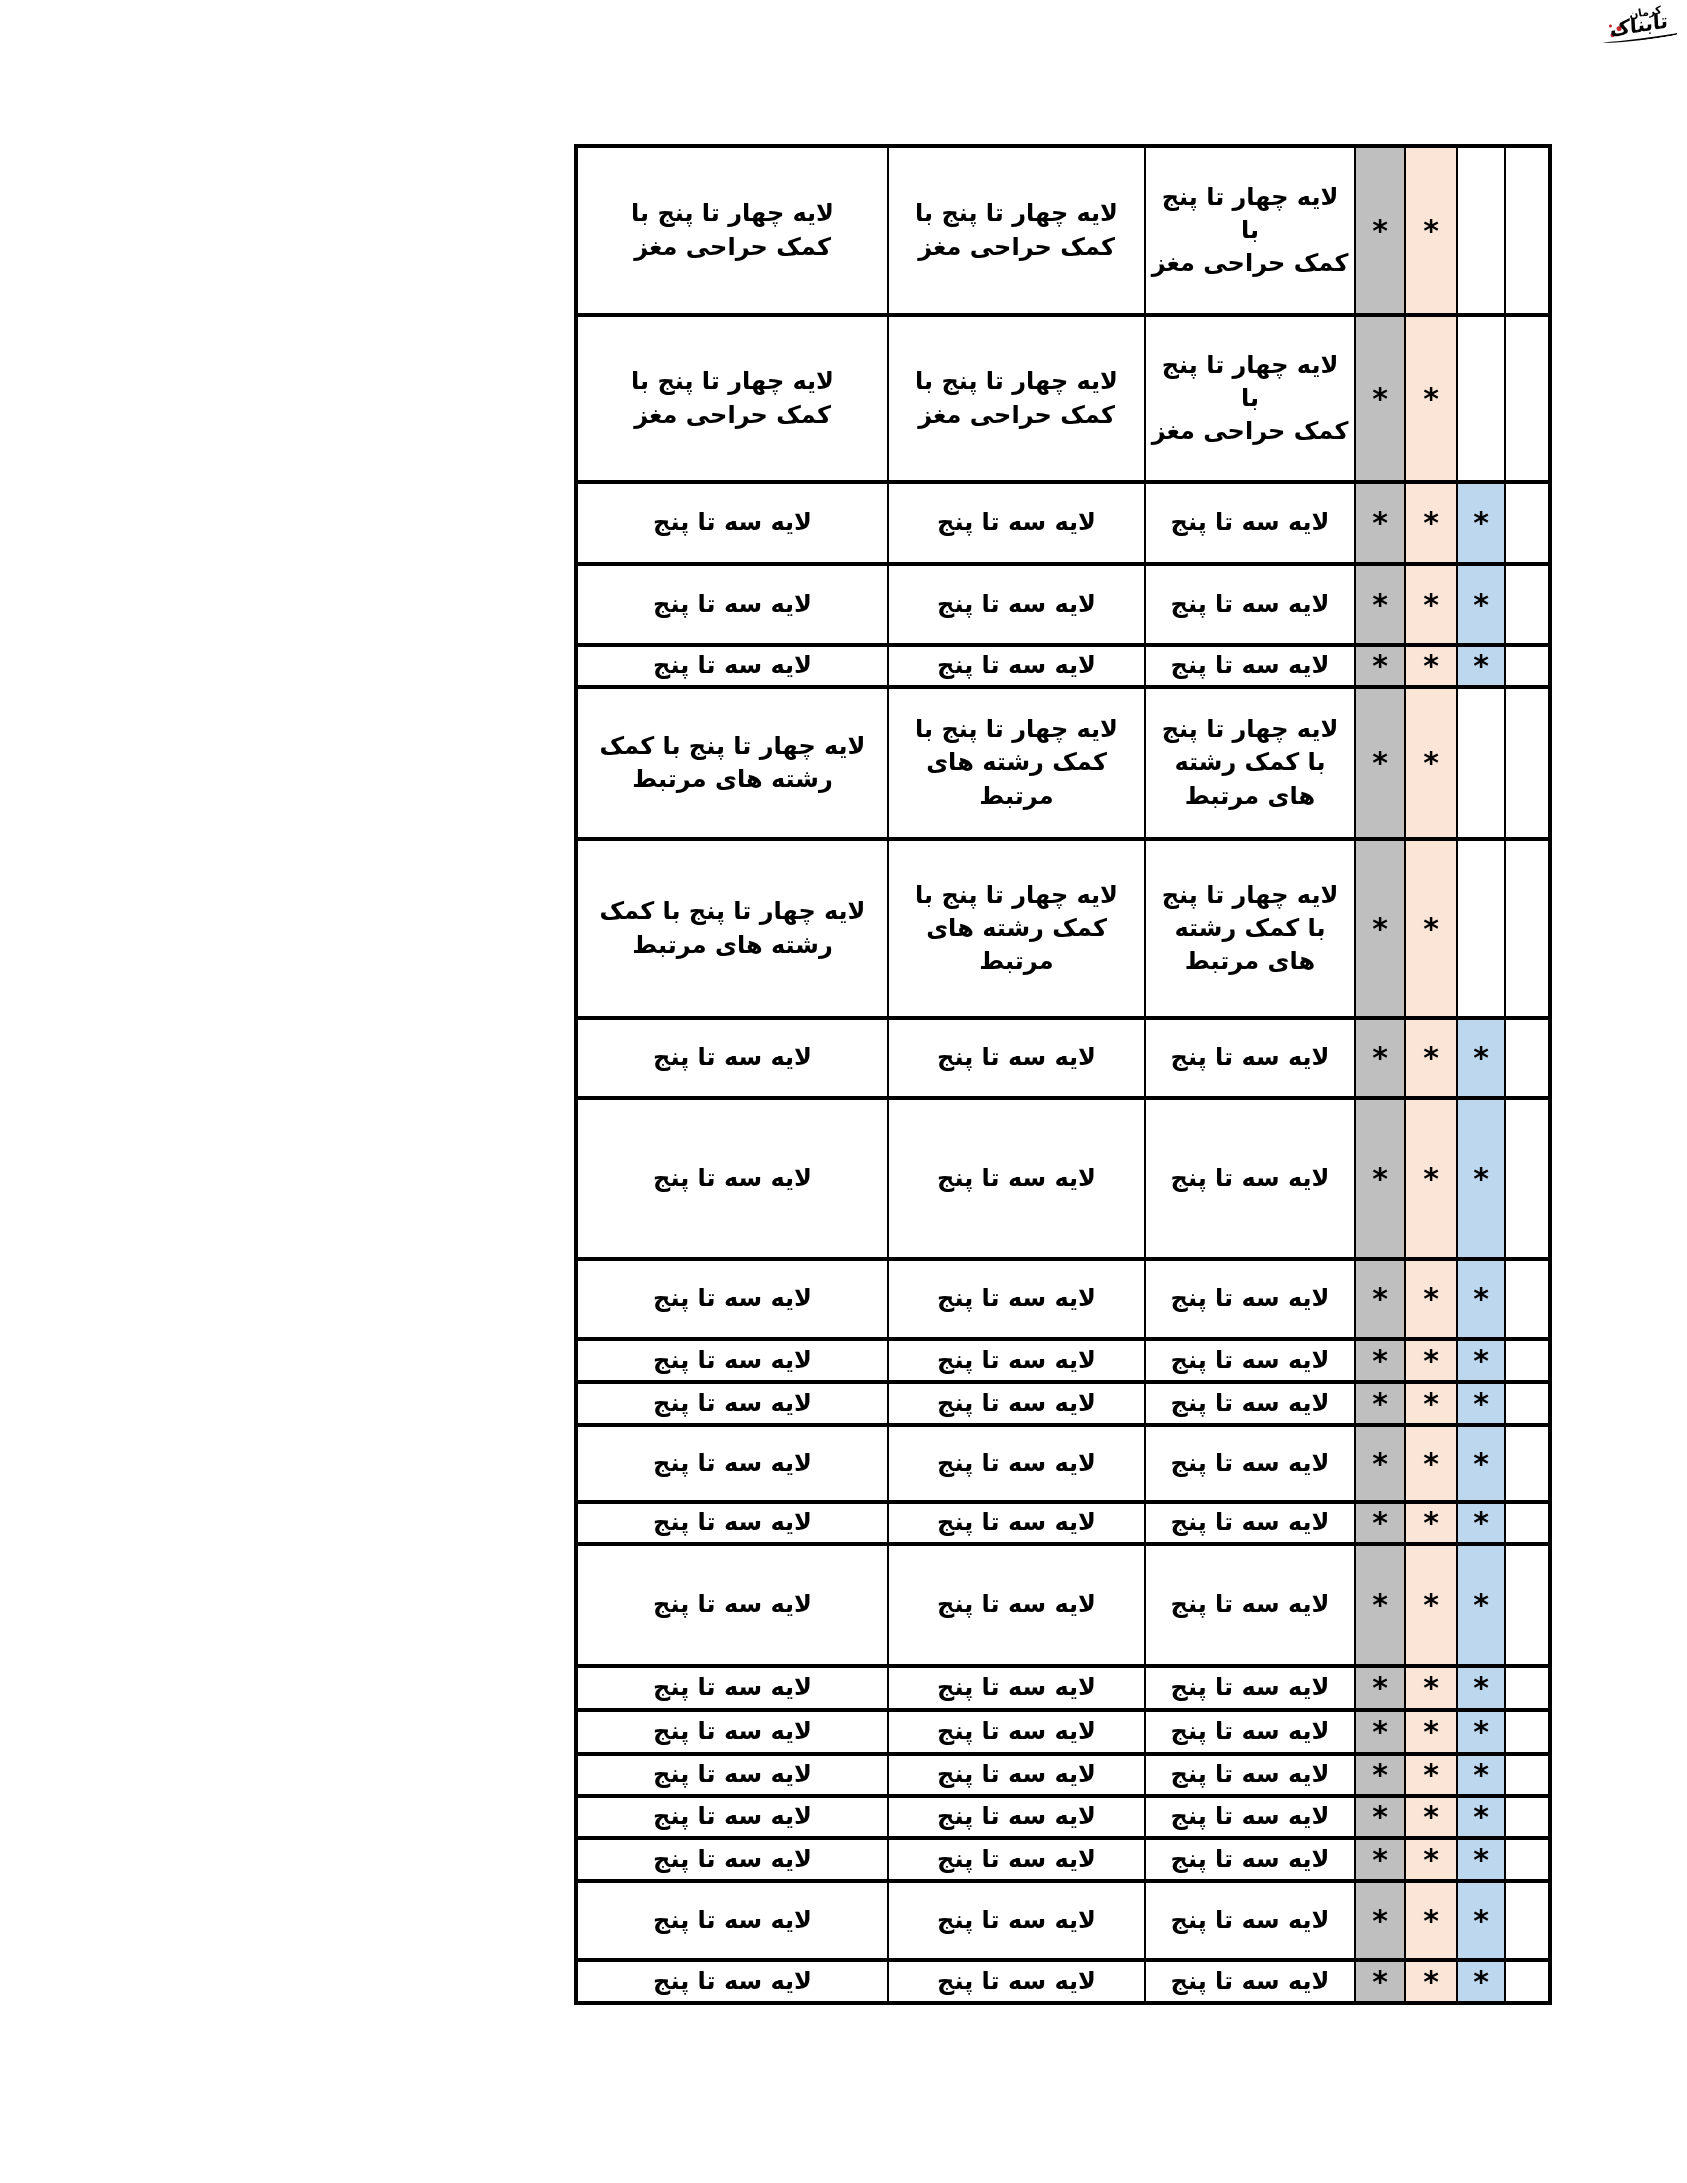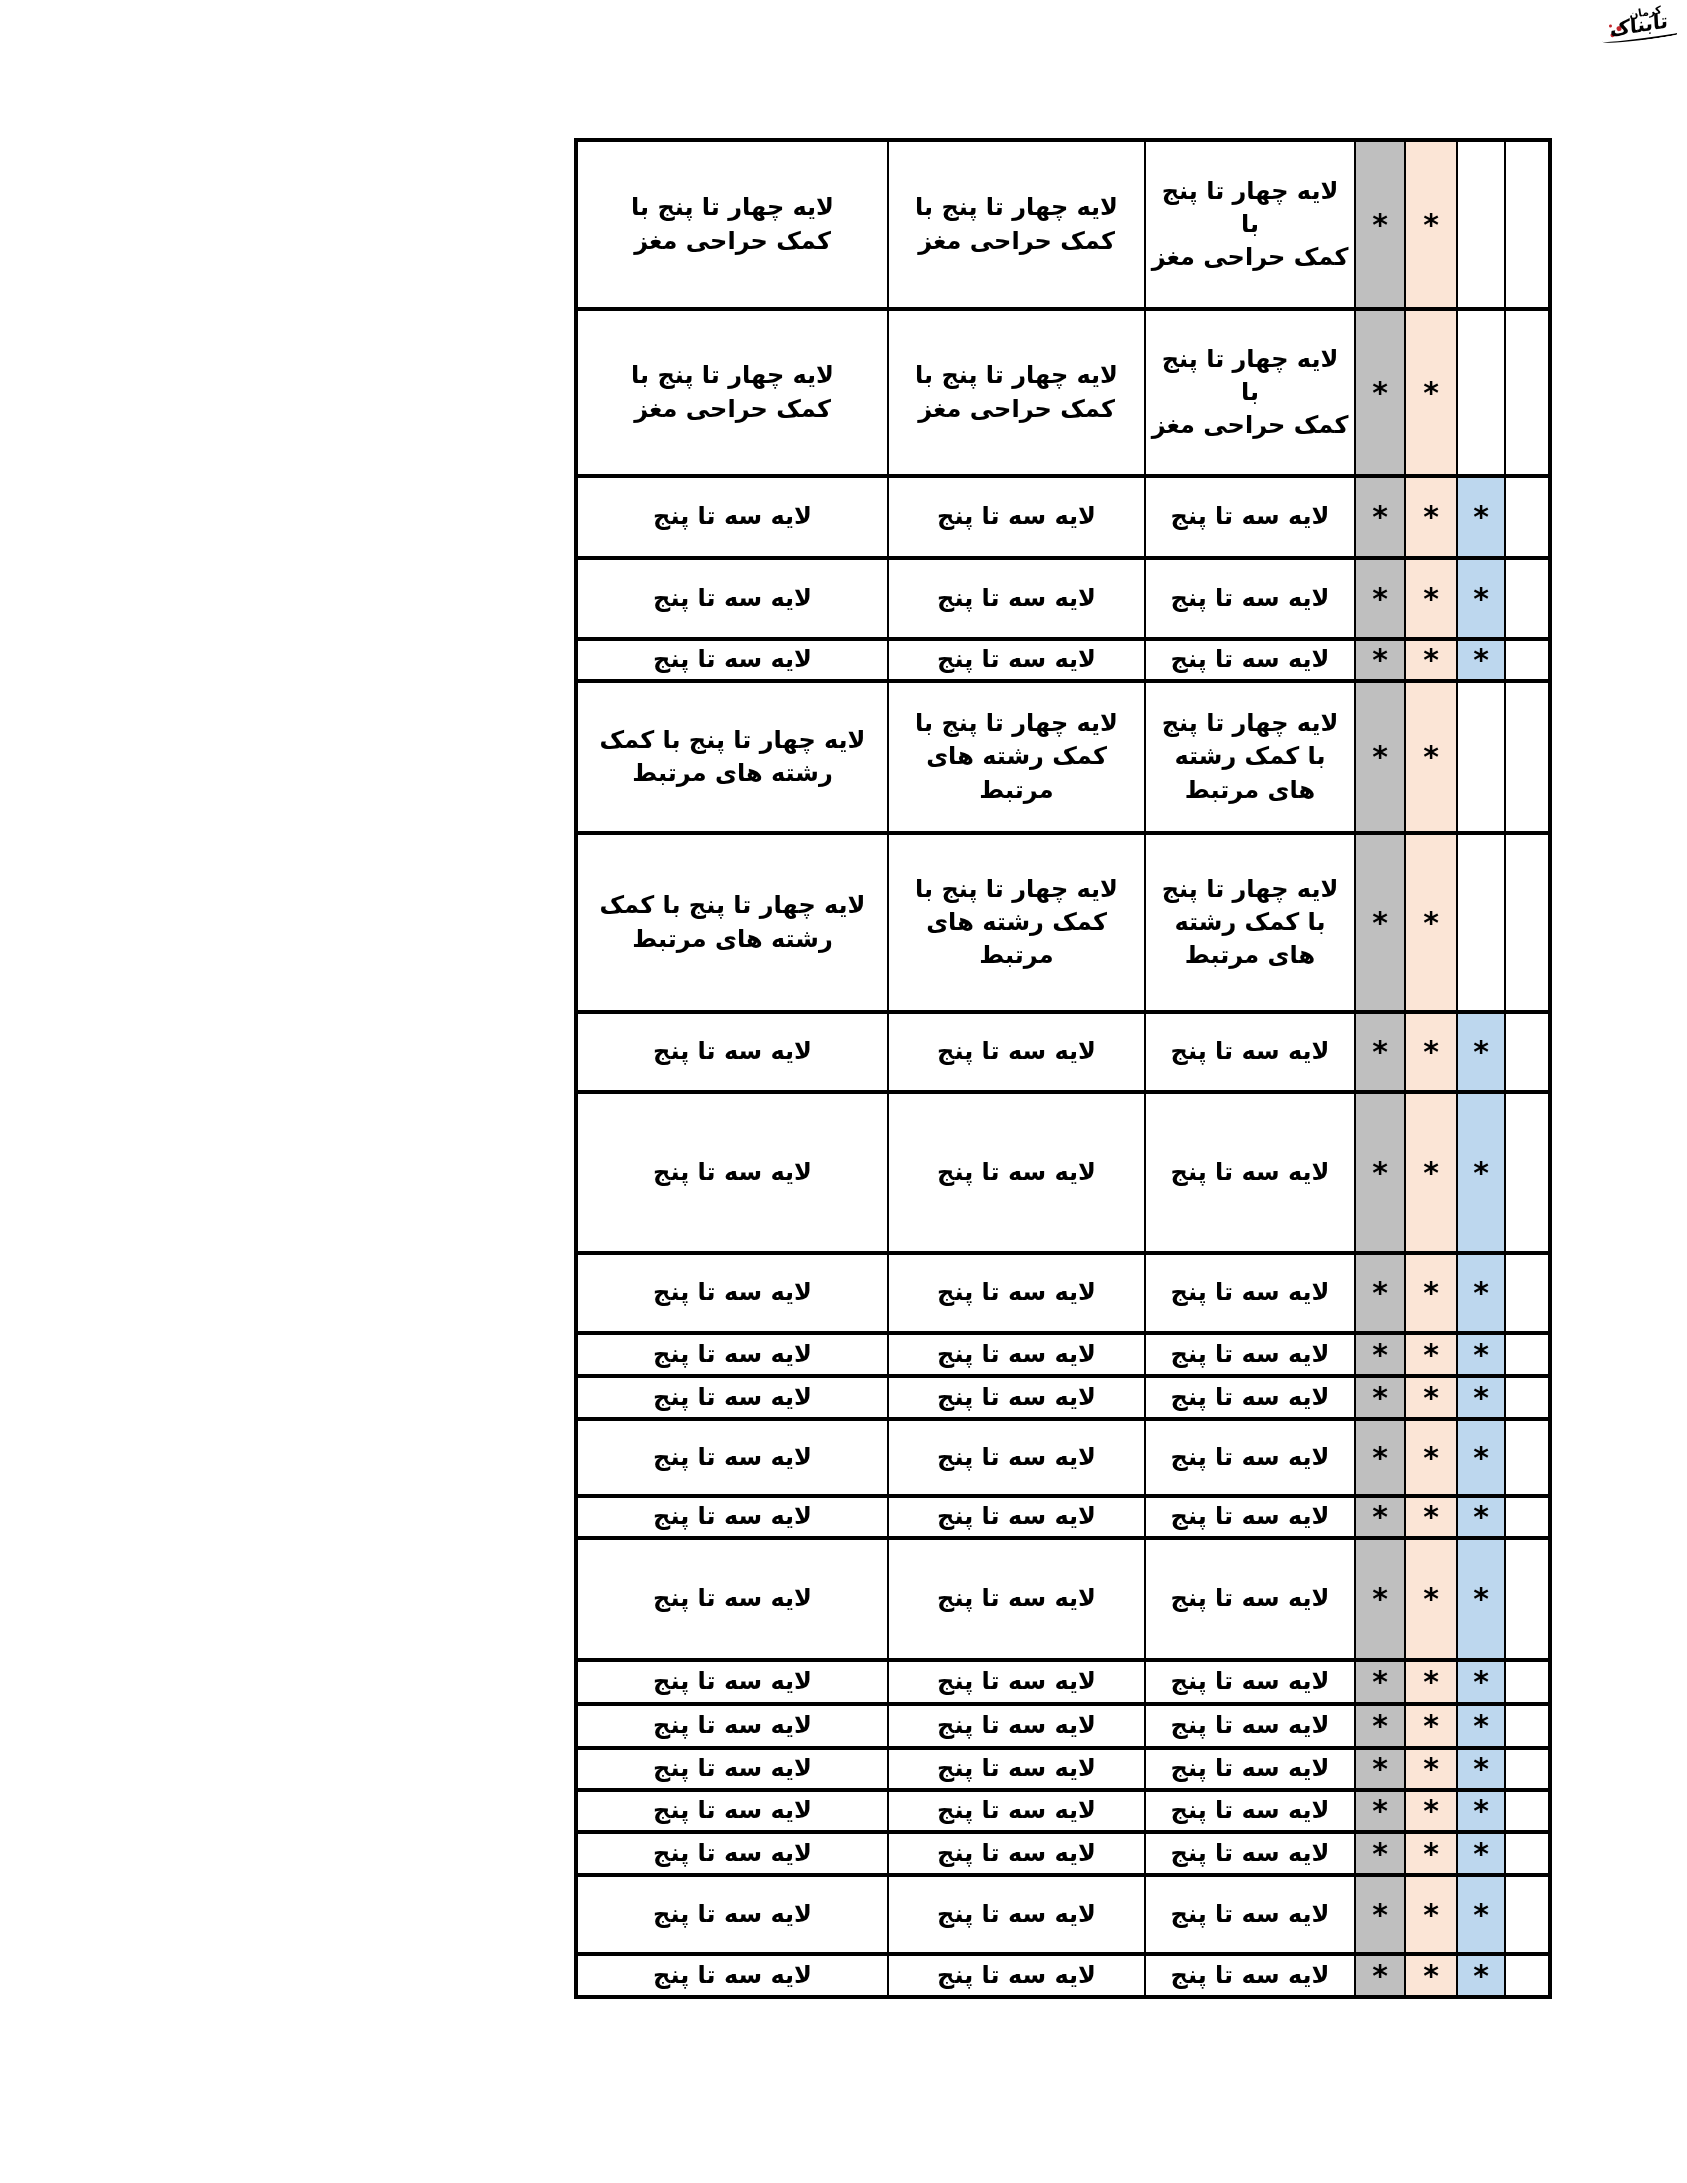--- a/index.html
+++ b/index.html
@@ -50,21 +50,21 @@
     border-radius:50%;
     background:#c1272d;
   }
   .logo-dot.d1{top:16px;left:17px;}
   .logo-dot.d2{top:22px;left:10px;width:4px;height:4px;}
   .logo-dot.d3{top:13.2px;left:10px;width:3.3px;height:3.3px;}
 
   
   table.grid{
     position:absolute;
-    left:574px;top:138px;
+    left:574px;top:144px;
     border-collapse:collapse;
     table-layout:fixed;
     direction:ltr;
     border:4px solid #000;
   }
   table.grid td{
     border-left:2.6px solid #000;
     border-right:2.6px solid #000;
     border-top:4px solid #000;
     border-bottom:4px solid #000;

